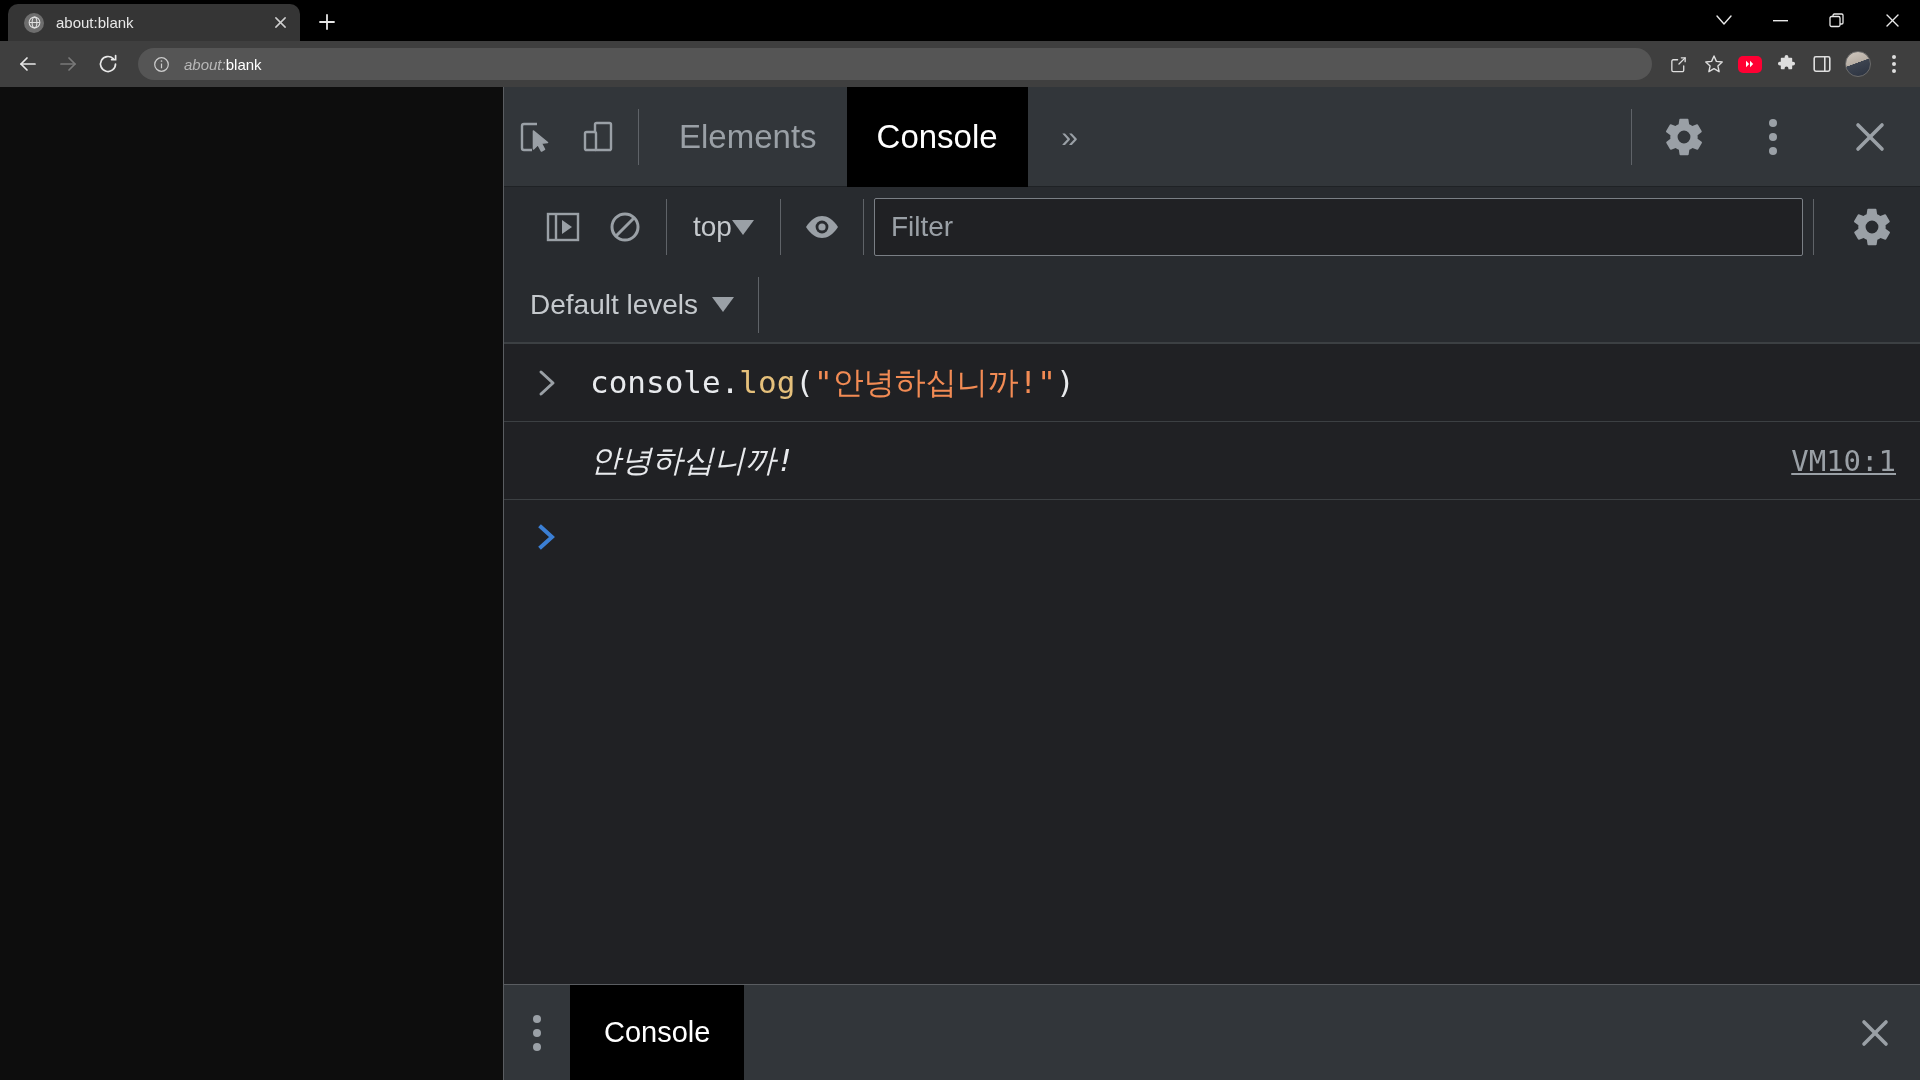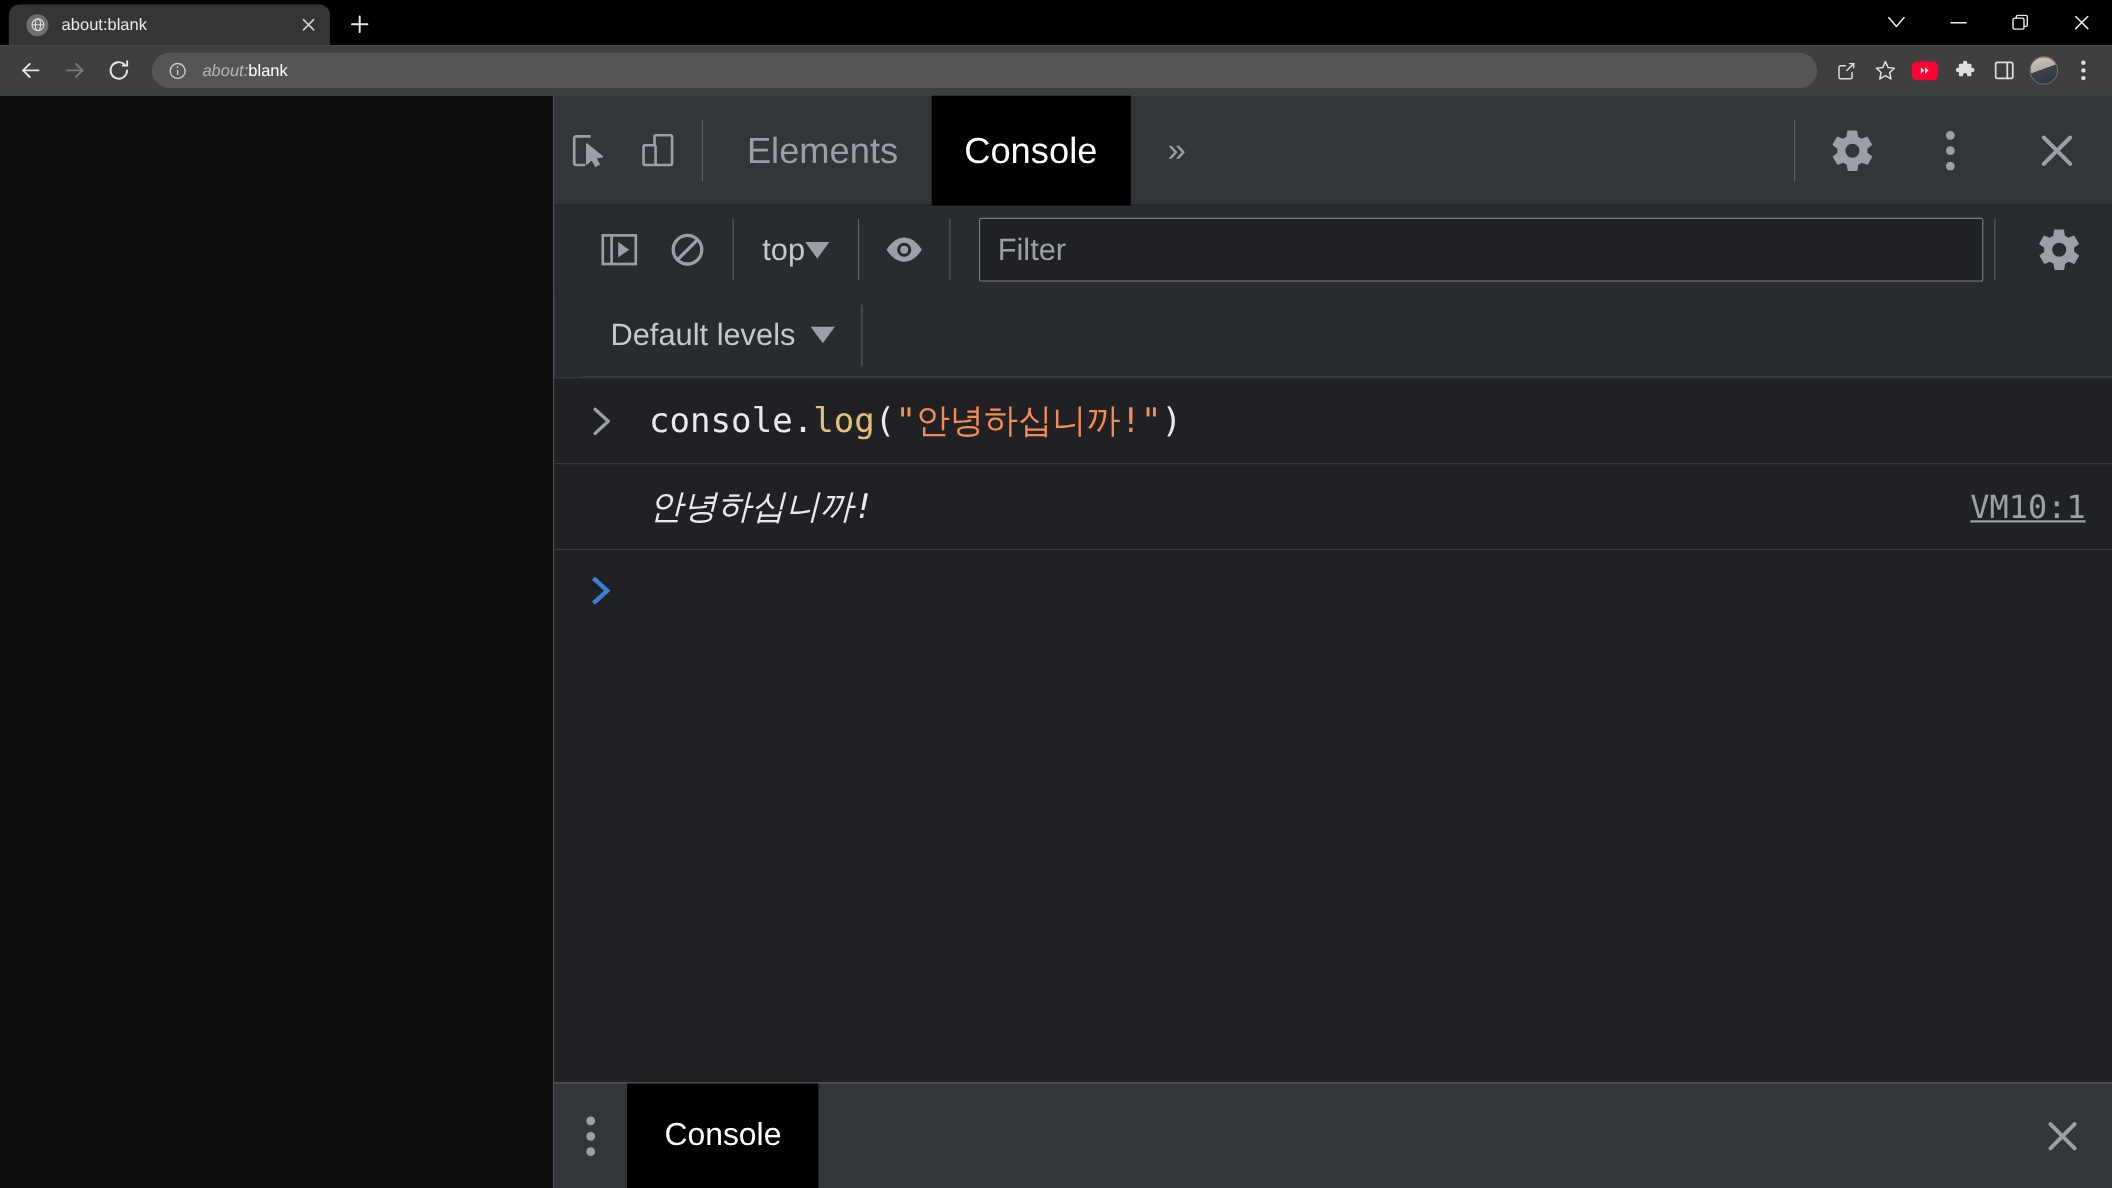--- a/index.html
+++ b/index.html
@@ -2,21 +2,21 @@
 <html><head>
 <meta charset="utf-8">
 <style>
   * { box-sizing: border-box; margin: 0; padding: 0; }
   html, body {
     width: 1920px; height: 1080px;
     background: #000;
     font-family: "Liberation Sans", sans-serif;
     overflow: hidden;
   }
-  #root { position: relative; width: 1920px; height: 1080px; background: #14b8a6; }
+  #root { position: relative; width: 1920px; height: 1080px; background: #14532d; }
 
   
   .tabstrip {
     position: absolute; top: 0; left: 0; width: 1920px; height: 41px;
     background: #000; display: flex; align-items: flex-end;
   }
   .tab {
     width: 292px; height: 37px; background: #353535;
     border-radius: 10px 10px 0 0;
     display: flex; align-items: center; padding: 0 8px 0 16px;
@@ -136,29 +136,28 @@
   .ctx-select {
     display: flex; align-items: center; gap: 0; color: #c5c9cd;
     font-size: 28px; padding: 0 16px; height: 56px;
   }
   .caret { width: 0; height: 0; border-left: 11px solid transparent;
            border-right: 11px solid transparent; border-top: 15px solid #9aa0a6; }
   .filter-input {
     flex: 1 1 auto; height: 58px; background: #202124;
     border: 1px solid #7a7f85; border-radius: 2px;
     display: flex; align-items: center; padding: 0 16px;
-    margin-left: 16px; color: #9aa0a6; font-size: 28px;
+    margin-left: 0; color: #9aa0a6; font-size: 28px;
   }
   .fb-gear { width: 96px; height: 70px; display: flex; align-items: center; justify-content: center; color: #9aa0a6; }
 
   .dt-levelbar {
     height: 76px; flex: 0 0 auto; display: flex; align-items: center;
     background: #282b2f; padding-left: 12px;
     border-bottom: 1px solid #3c4043;
-    margin-left: 25px;
   }
   .level-select {
     display: flex; align-items: center; gap: 14px; color: #c5c9cd;
     font-size: 28px; height: 56px; padding: 0 14px;
   }
   .issues-btn {
     height: 58px; border: 1px solid #7a7f85; border-radius: 4px;
     display: flex; align-items: center; padding: 0 20px;
     color: #c5c9cd; font-size: 28px; margin-left: 20px;
   }

